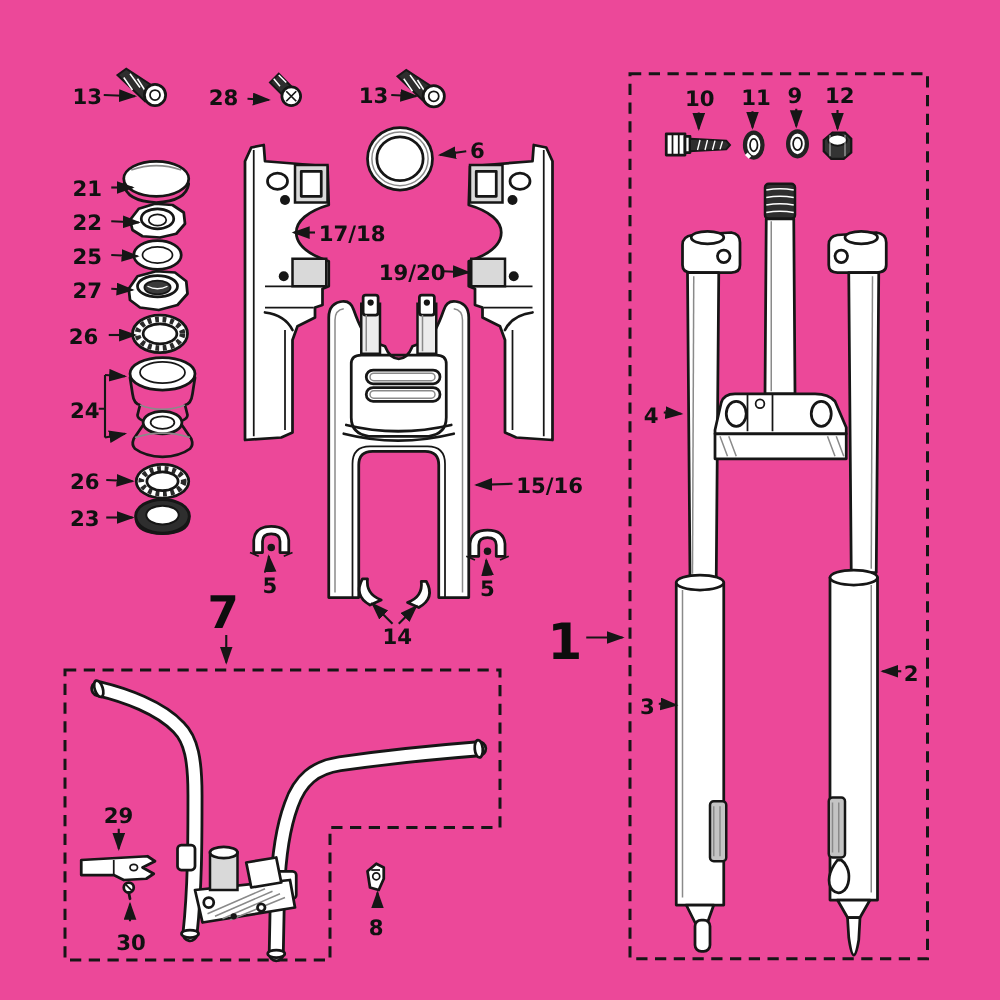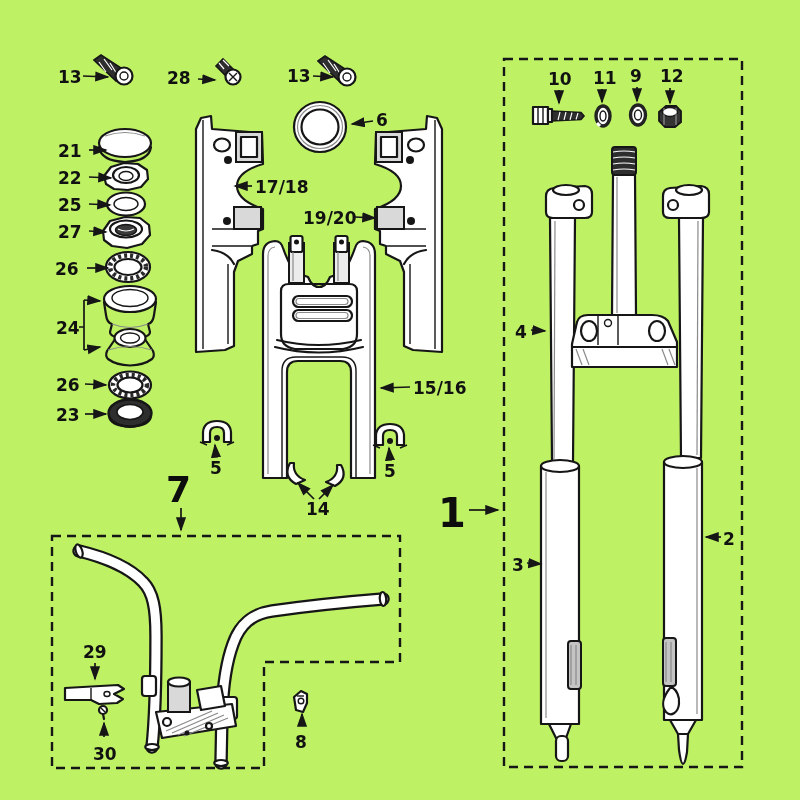--- a/index.html
+++ b/index.html
@@ -1,16 +1,16 @@
 <!DOCTYPE html>
 <html><head>
 <meta charset="utf-8">
 <style>
   html,body{margin:0;padding:0;background:#e8e8e8;}
-  .stage{width:800px;height:800px;background:#bef264;position:relative;margin:0 auto;
+  .stage{width:800px;height:800px;background:#ec4899;position:relative;margin:0 auto;
          font-family:"DejaVu Sans","Liberation Sans",sans-serif;}
   svg{display:block;width:800px;height:800px;}
   .ln{stroke:#161616;stroke-width:2.2;fill:none;stroke-linecap:round;stroke-linejoin:round;}
   .lnw{stroke:#161616;stroke-width:2.2;fill:#ffffff;stroke-linejoin:round;}
   .lnt{stroke:#161616;stroke-width:1.4;fill:none;}
   .gray{stroke:#8a8a8a;stroke-width:1.2;fill:none;}
   .dash{stroke:#161616;stroke-width:2.4;fill:none;stroke-dasharray:9 6;}
   .arrow{stroke:#161616;stroke-width:1.7;fill:none;}
   .lbl{font-weight:bold;font-size:17px;fill:#111;}
   .lbl-big{font-weight:bold;font-size:36px;fill:#0d0d0d;}

